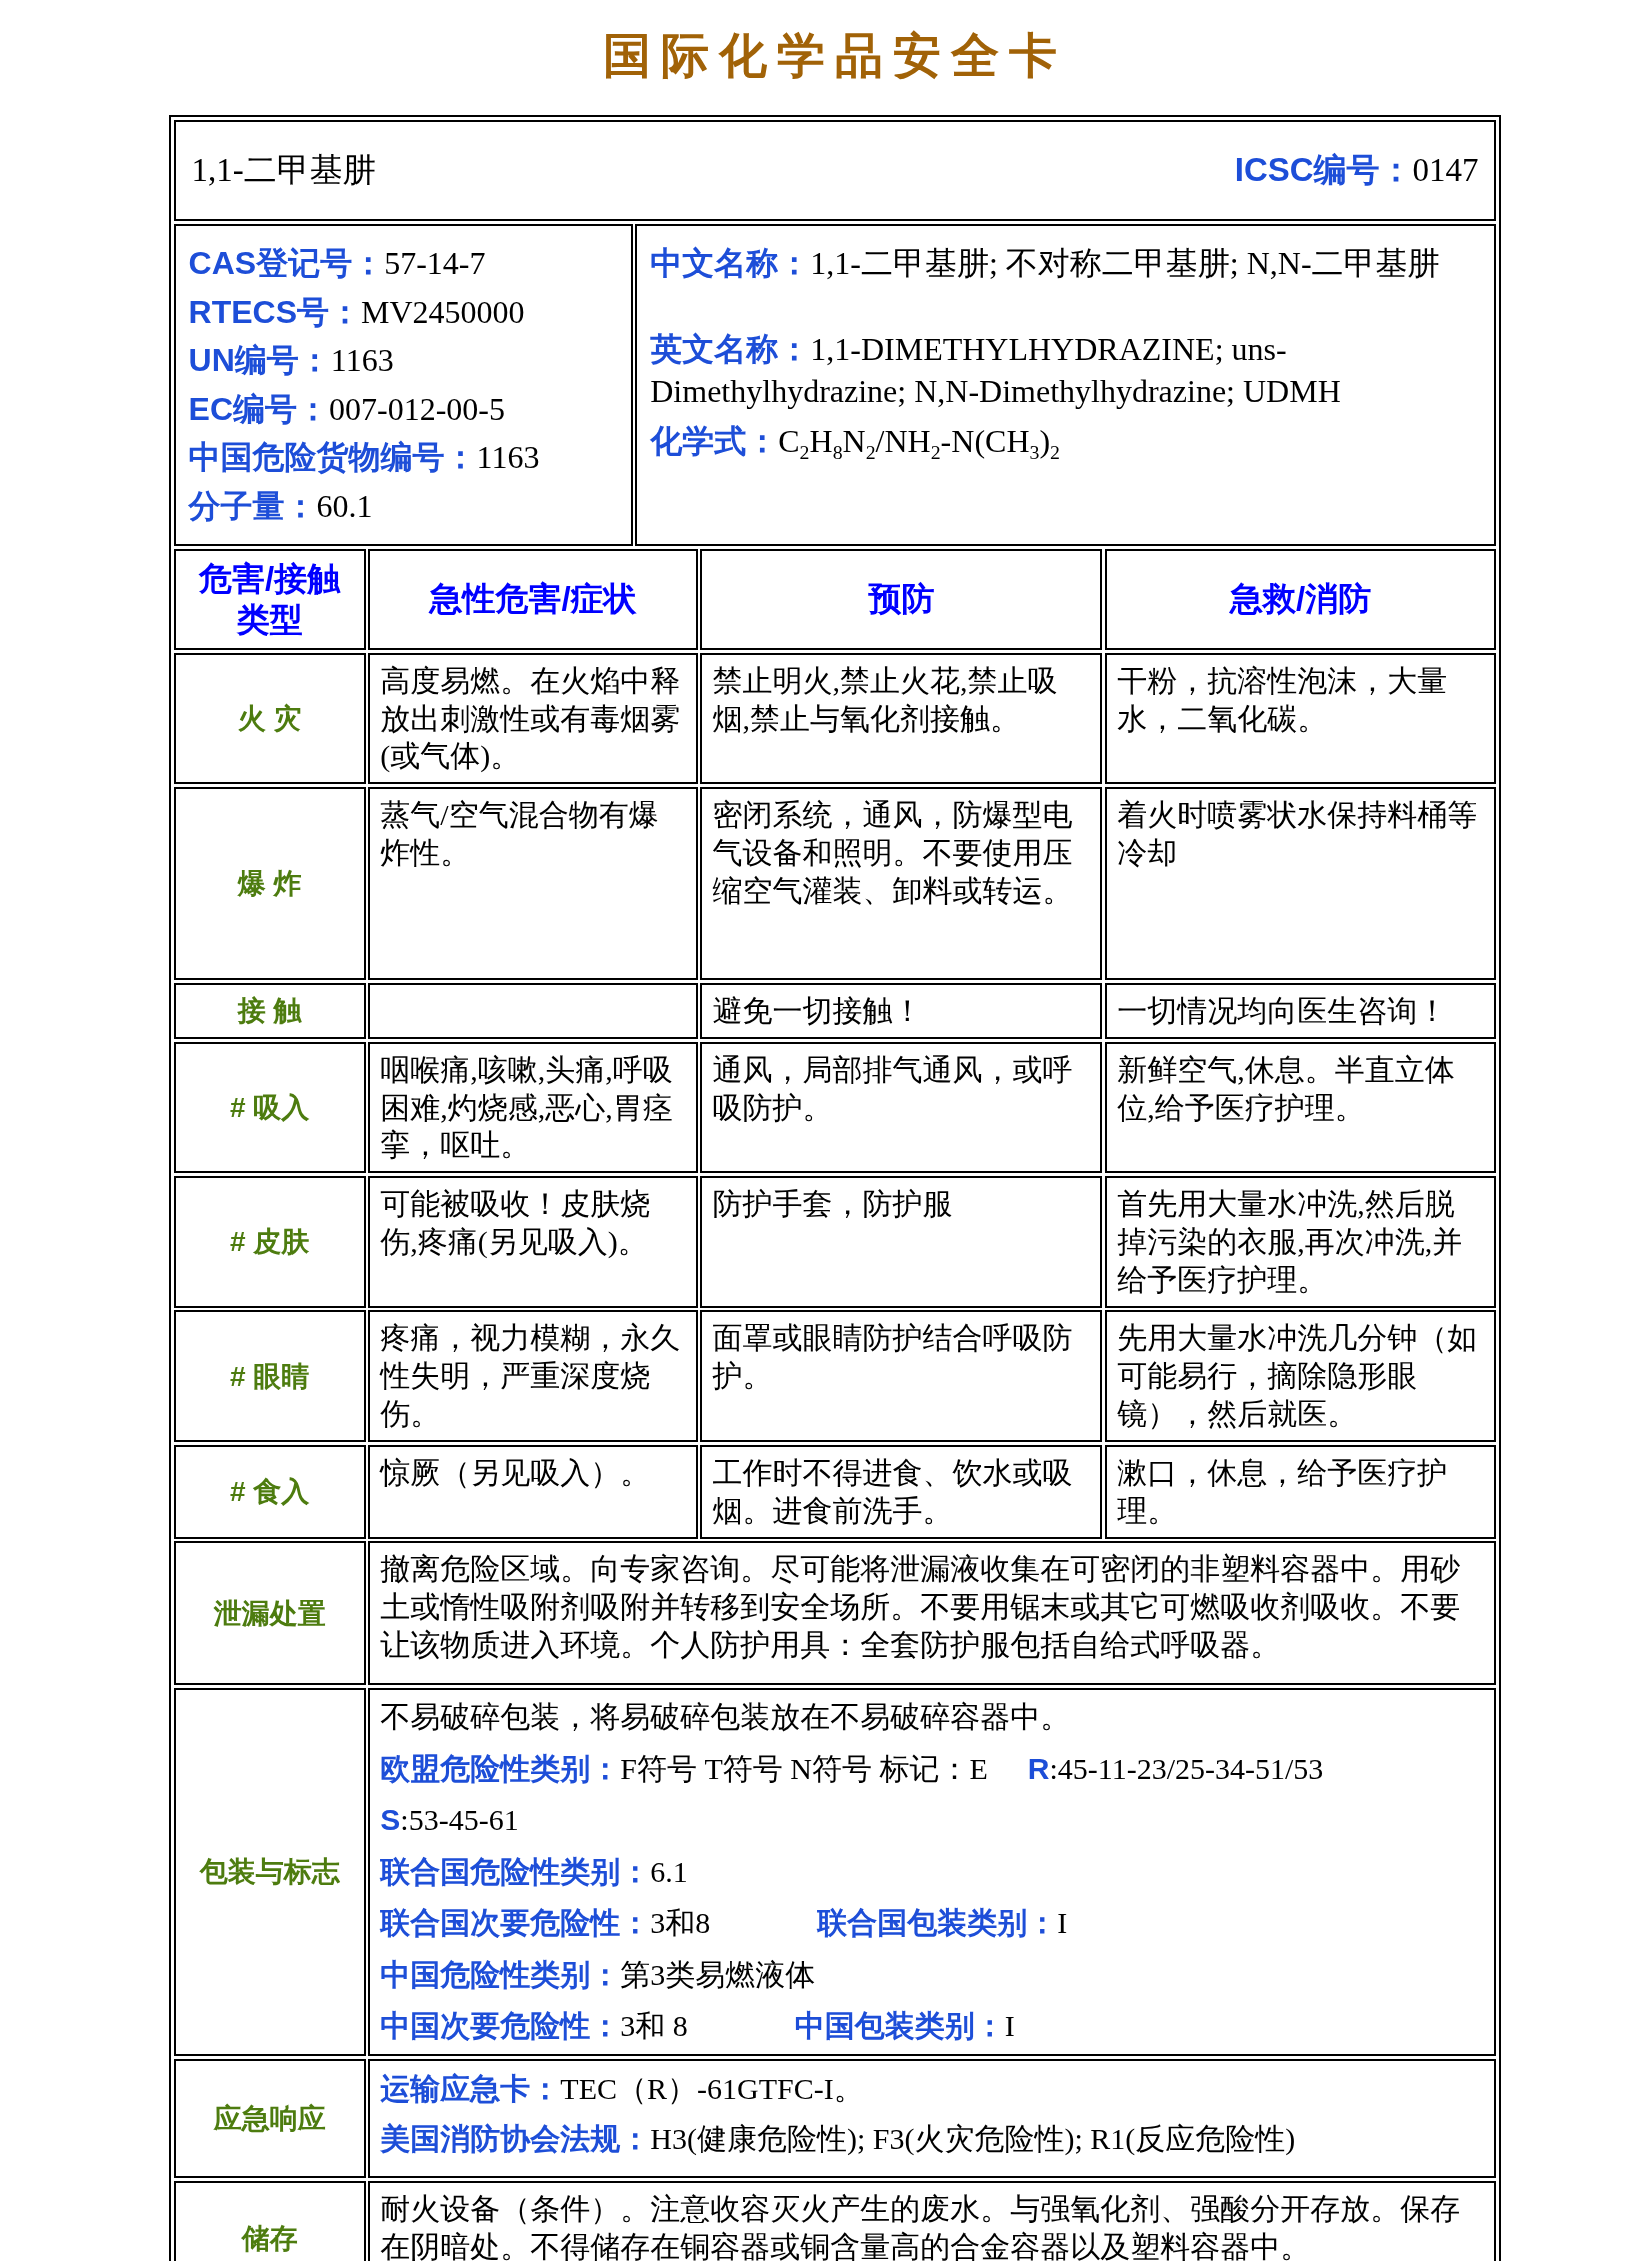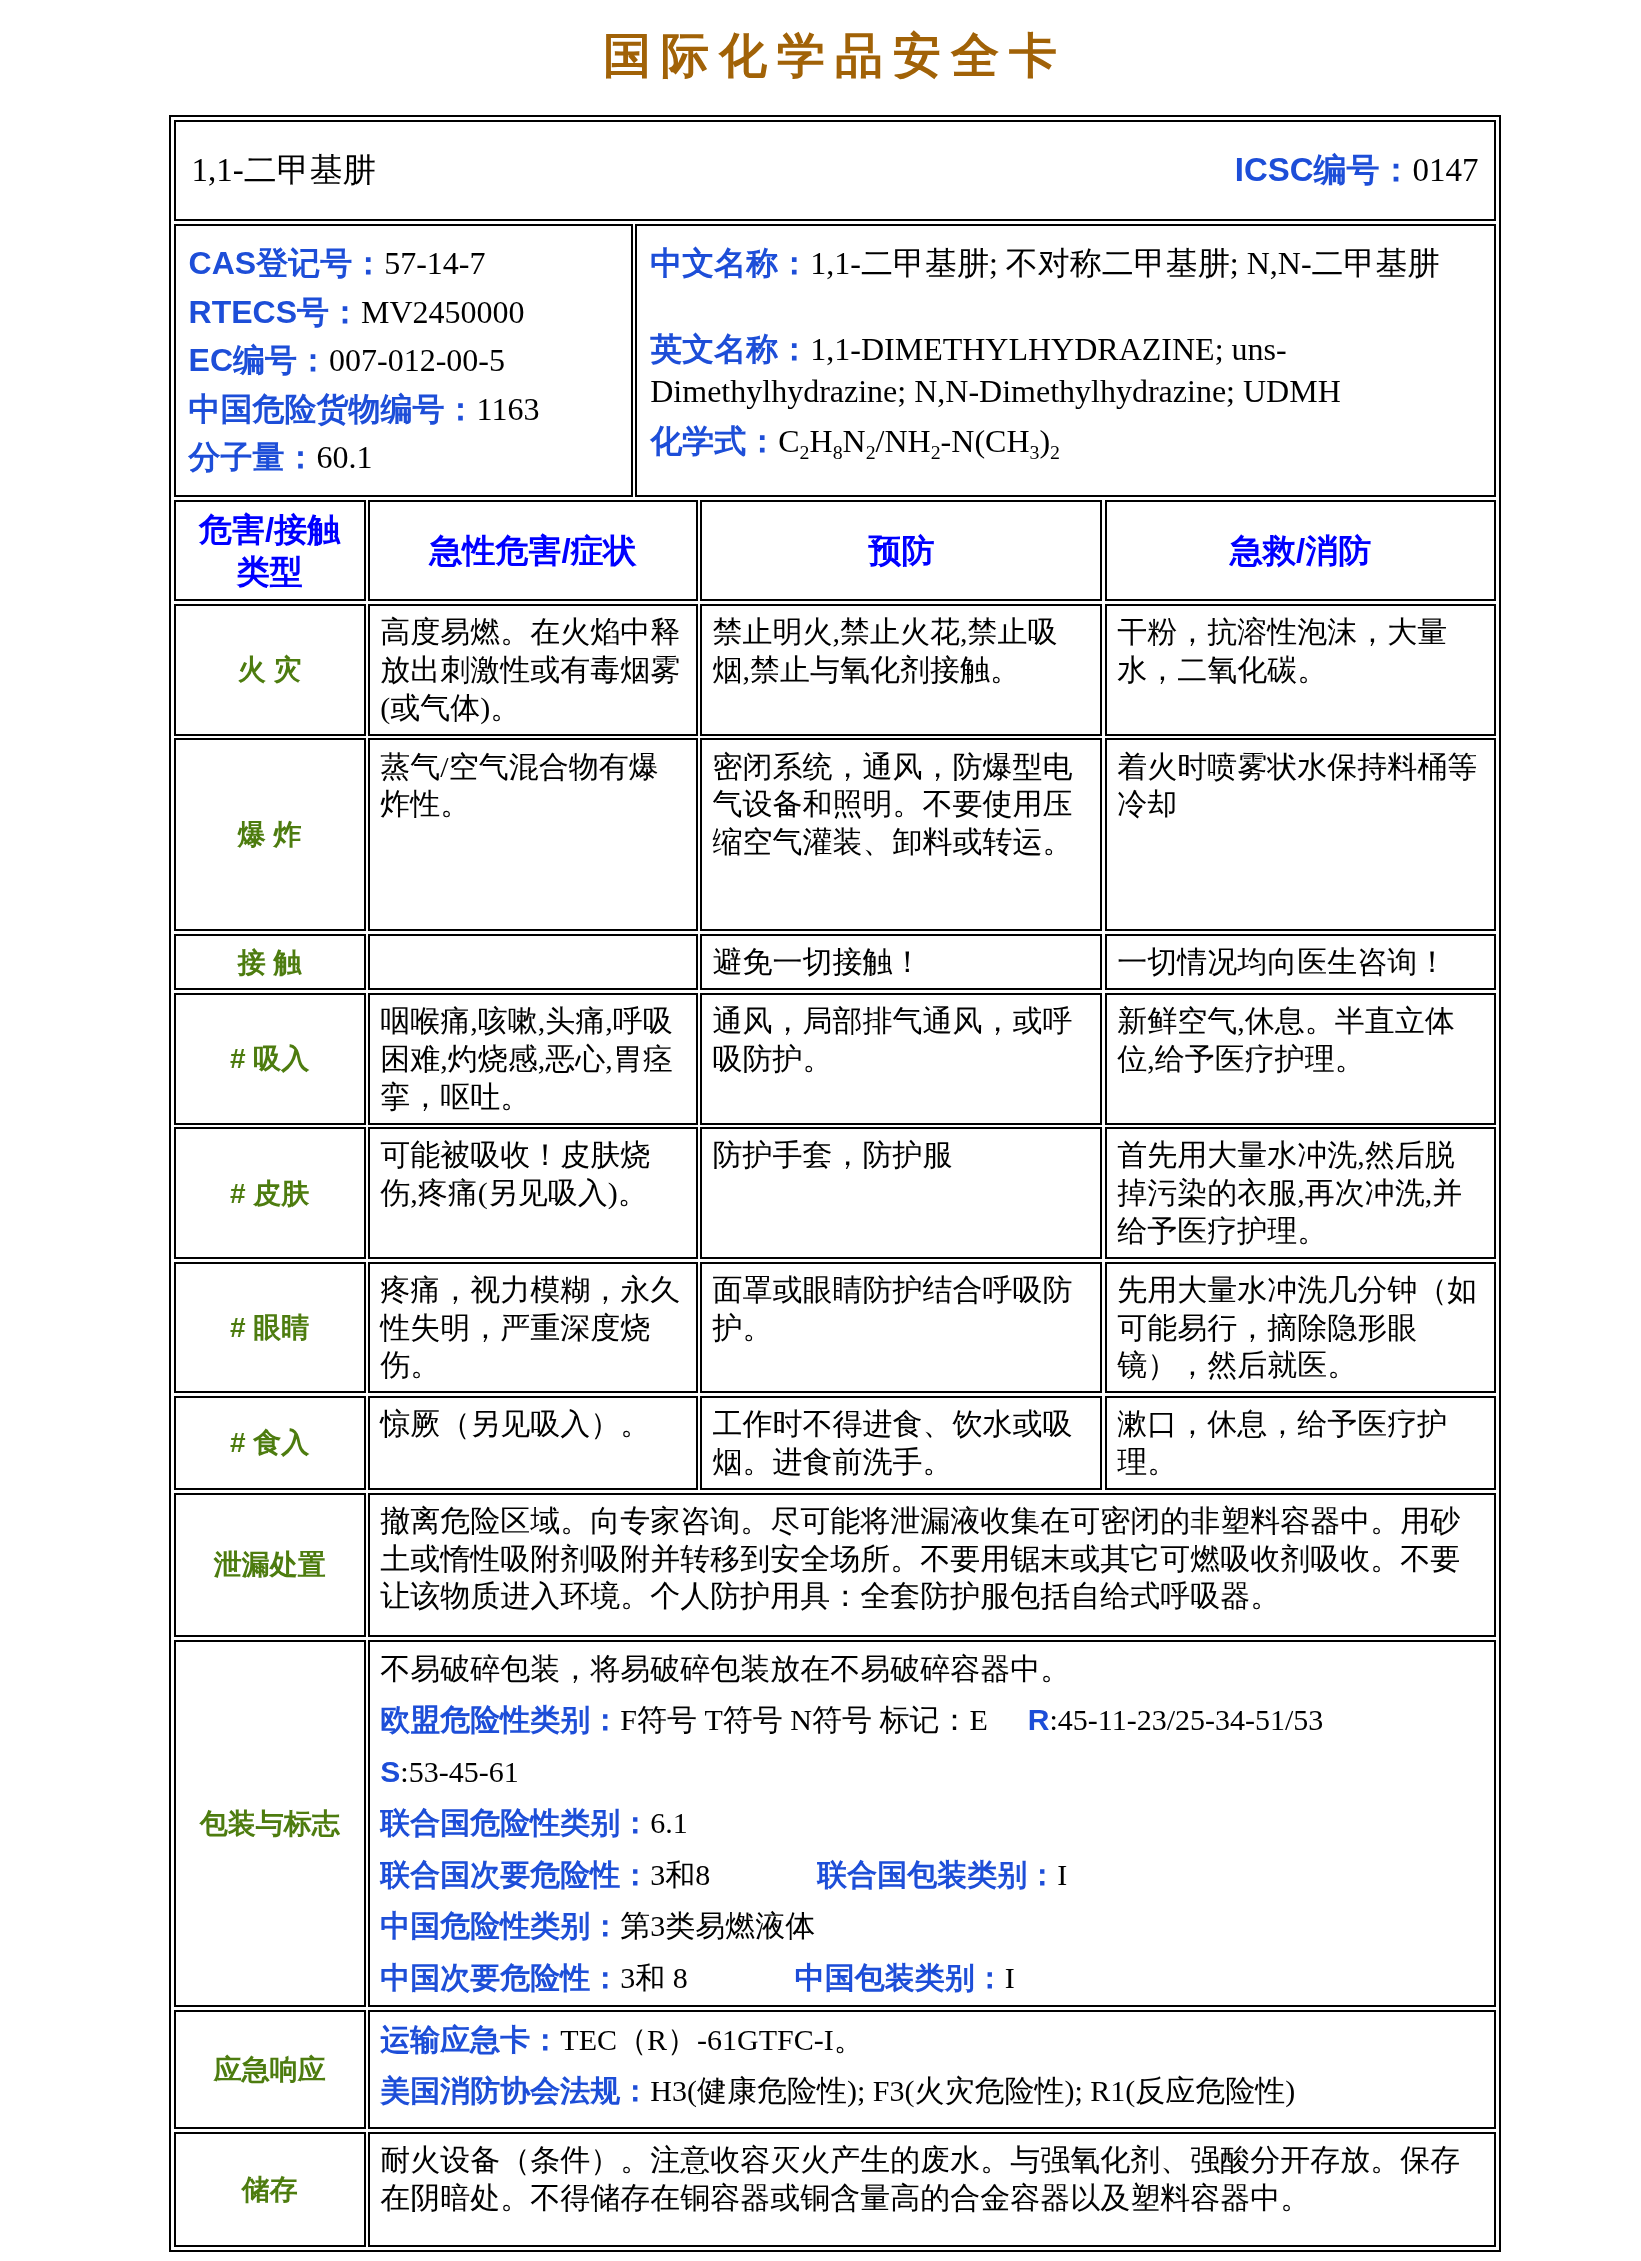--- a/index.html
+++ b/index.html
@@ -124,20 +124,21 @@
       <div class="cell name-cell">
         <span>1,1-二甲基肼</span>
         <span><span class="blab">ICSC编号：</span><span>0147</span></span>
       </div>
     </div>
 
     <div class="row">
       <div class="cell info-left">
         <div class="info-line"><span class="blab">CAS登记号：</span><span>57-14-7</span></div>
         <div class="info-line"><span class="blab">RTECS号：</span><span>MV2450000</span></div>
+        <div class="info-line"><span class="blab">UN编号：</span><span>1163</span></div>
         <div class="info-line"><span class="blab">EC编号：</span><span>007-012-00-5</span></div>
         <div class="info-line"><span class="blab">中国危险货物编号：</span><span>1163</span></div>
         <div class="info-line"><span class="blab">分子量：</span><span>60.1</span></div>
       </div>
       <div class="cell info-right">
         <div class="info-line"><span class="blab">中文名称：</span><span>1,1-二甲基肼; 不对称二甲基肼; N,N-二甲基肼</span></div>
         <div class="info-line en-block"><span class="blab">英文名称：</span><span>1,1-DIMETHYLHYDRAZINE; uns-Dimethylhydrazine; N,N-Dimethylhydrazine; UDMH</span></div>
         <div class="info-line formula-line"><span class="blab">化学式：</span><span><span>C</span><sub>2</sub><span>H</span><sub>8</sub><span>N</span><sub>2</sub><span>/NH</span><sub>2</sub><span>-N(CH</span><sub>3</sub><span>)</span><sub>2</sub></span></div>
       </div>
     </div>

